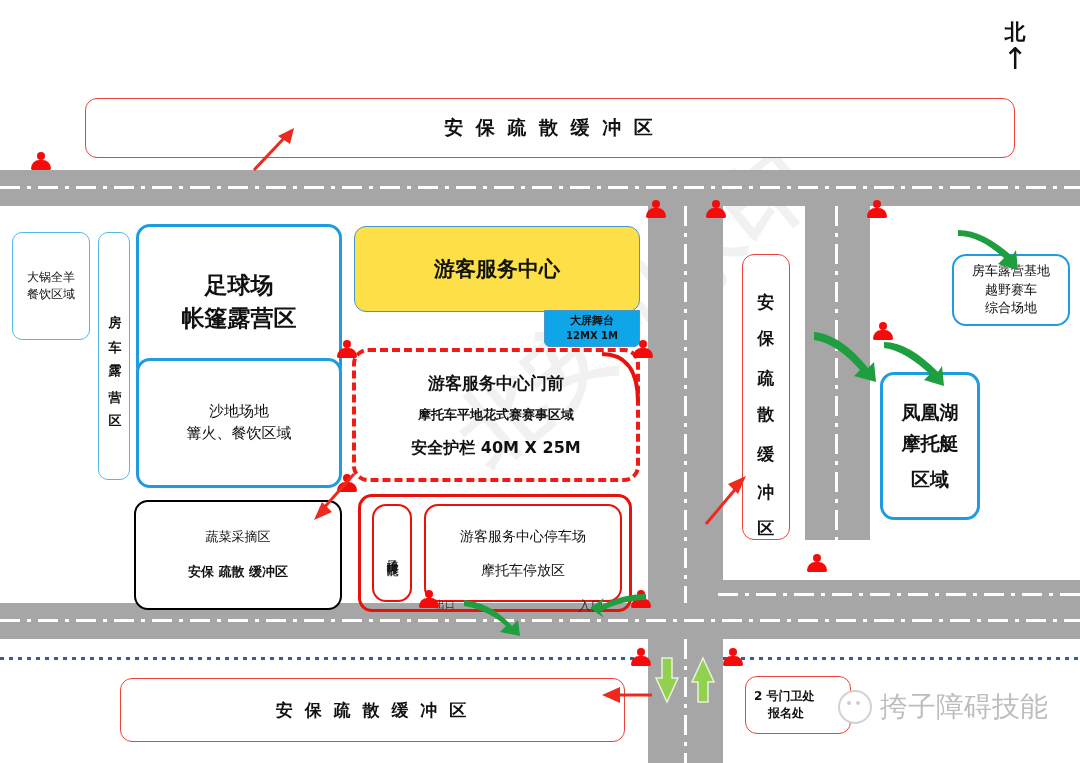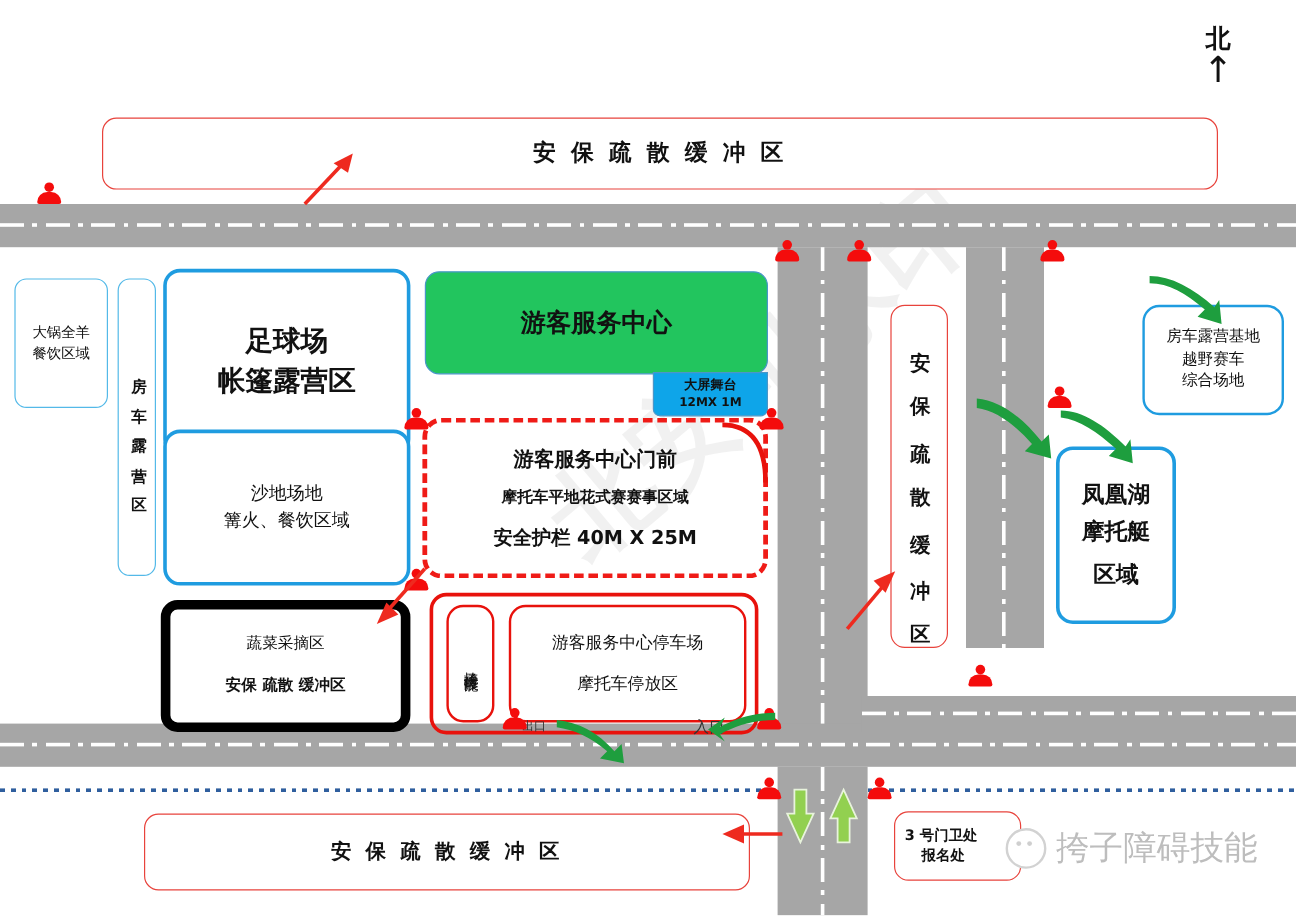--- a/index.html
+++ b/index.html
@@ -67,23 +67,23 @@
     justify-content:center;
     text-align:center;
     color:#111;
     background:#ffffff;
   }
   .zone .ln{line-height:1.45;white-space:nowrap;}
   .z-blue-thick{border:3.5px solid #1f9ce0;border-radius:14px;}
   .z-blue-thin{border:1.6px solid #53b9e8;border-radius:10px;}
   .z-blue-fill{
     border:1px solid #4a96c8;border-radius:12px;
-    background:#22c55e;color:#111;
-  }
-  .z-green{border:8px solid #000000;border-radius:14px;}
+    background:#fde047;color:#111;
+  }
+  .z-green{border:2px solid #000000;border-radius:14px;}
   .z-red-thin{border:1.6px solid #e8433c;border-radius:12px;}
   .z-red-thick{border:3px solid #e8120c;border-radius:14px;}
   .z-red-dashed{
     border:4px dashed #ef1b17;border-radius:16px;background:transparent;
   }
   .vertical{
     writing-mode:vertical-rl;
     text-orientation:upright;
     letter-spacing:6px;
   }
@@ -229,38 +229,38 @@
     <div class="ln">摩托车停放区</div>
   </div>
 
   <div style="position:absolute;left:435px;top:598px;font-size:10px;color:#333;">出口</div>
   <div style="position:absolute;left:578px;top:597px;font-size:13px;color:#333;">入口</div>
 
   <div class="zone z-red-thin" style="left:742px;top:254px;width:48px;height:286px;">
     <div class="ln vertical" style="font-size:17px;font-weight:bold;letter-spacing:9px;">安 保 疏 散 缓 冲 区</div>
   </div>
 
-  <div class="zone z-blue-thick" style="left:952px;top:254px;width:118px;height:92px;font-size:13px;border-width:2.5px;">
+  <div class="zone z-blue-thick" style="left:952px;top:254px;width:118px;height:72px;font-size:13px;border-width:2.5px;">
     <div class="ln">房车露营基地</div>
     <div class="ln">越野赛车</div>
     <div class="ln">综合场地</div>
   </div>
 
   <div class="zone z-blue-thick" style="left:880px;top:372px;width:100px;height:148px;font-size:19px;font-weight:bold;">
     <div class="ln" style="margin-bottom:4px;">凤凰湖</div>
     <div class="ln" style="margin-bottom:8px;">摩托艇</div>
     <div class="ln">区域</div>
   </div>
 
   <div class="zone z-red-thin" style="left:120px;top:678px;width:505px;height:64px;font-size:17px;font-weight:bold;letter-spacing:3px;">
     <div class="ln">安 保 疏 散 缓 冲 区</div>
   </div>
 
   <div class="zone z-red-thin" style="left:745px;top:676px;width:106px;height:58px;font-size:12px;font-weight:bold;align-items:flex-start;padding-left:8px;">
-    <div class="ln">3 号门卫处</div>
+    <div class="ln">2 号门卫处</div>
     <div class="ln" style="margin-left:14px;">报名处</div>
   </div>
 
   <div class="wm-brand">
     <div class="wm-logo"></div>
     <span>挎子障碍技能</span>
   </div>
 
   <div class="person" style="left:30px;top:152px;">
       <div class="head"></div>

